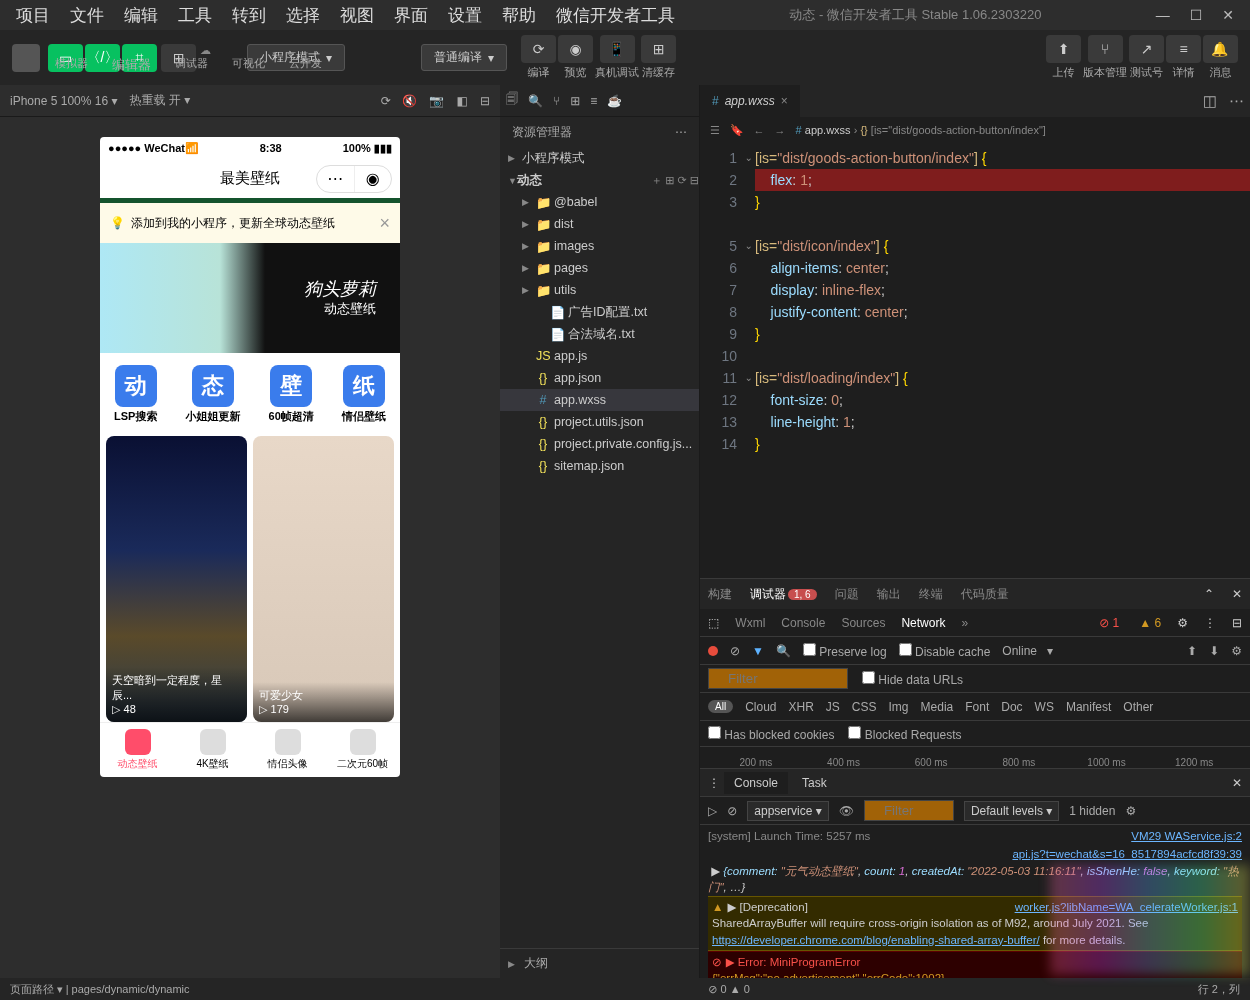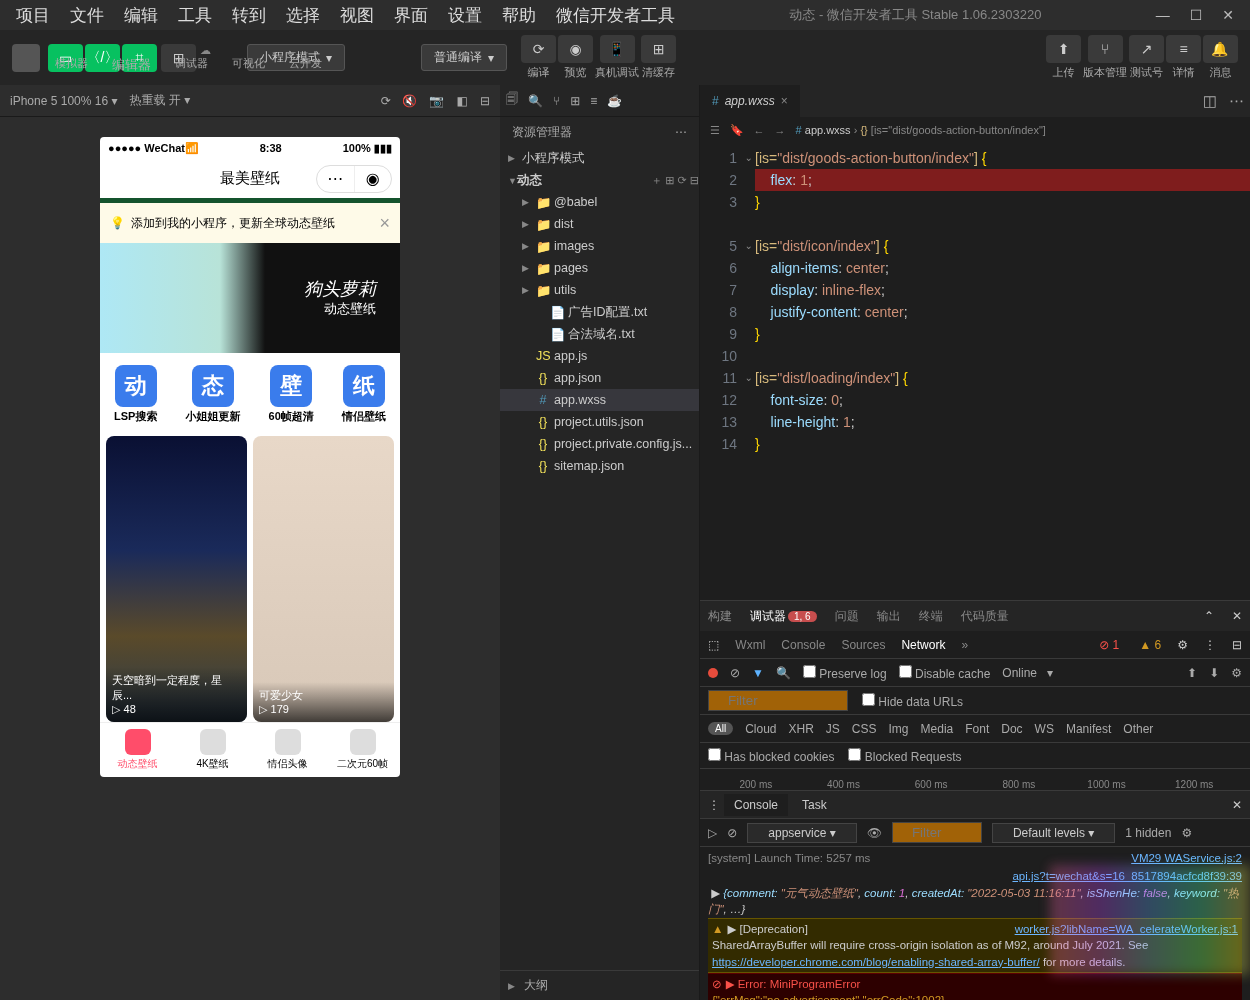--- a/index.html
+++ b/index.html
@@ -91,21 +91,21 @@
 .finput{background:#a16207;border:1px solid #444;padding:2px 19px;color:#ccc;width:140px}
 .dtypes{height:28px;display:flex;align-items:center;padding:0 8px;gap:12px;border-bottom:1px solid #3a3a3a;font-size:12px;color:#aaa}
 .pill{background:#555;color:#fff;border-radius:8px;padding:1px 7px;font-size:10px}
 .dblk{height:26px;display:flex;align-items:center;padding:0 8px;gap:14px;border-bottom:1px solid #3a3a3a;font-size:12px;color:#aaa}
 .timeline{height:22px;display:flex;align-items:flex-end;padding:0 12px;font-size:10px;color:#888;border-bottom:1px solid #3a3a3a}
 .timeline span{flex:1;text-align:center}
 .consbar{height:28px;display:flex;align-items:center;padding:0 8px;gap:4px;background:#252525;border-bottom:1px solid #3a3a3a;font-size:12px}
 .ctab{padding:4px 10px}
 .ctab.act{background:#1e1e1e}
 .ccontrol{height:28px;display:flex;align-items:center;padding:0 8px;gap:10px;border-bottom:1px solid #3a3a3a;font-size:12px;color:#aaa}
-.csel{background:#2a2a2a;border:1px solid #444;padding:2px 20px;color:#ccc}
+.csel{background:#2a2a2a;border:1px solid #444;padding:2px 6px;color:#ccc}
 .consout{flex:1;overflow:auto;font-family:Consolas,monospace;font-size:11.5px;padding:2px 8px}
 .crow{padding:1px 0;line-height:1.4}
 .clink{color:#6cb6ff;text-decoration:underline;float:right}
 .cgrey{color:#888}
 .cstr{color:#ce9178}
 .cnum{color:#da70d6}
 .ckey{color:#9cdcfe}
 .cbool{color:#da70d6}
 .cwarn{background:#332b00;border-top:1px solid #665500;border-bottom:1px solid #665500;padding:2px 4px}
 .cerrr{background:#2d0000;border-top:1px solid #5c0000;padding:2px 4px;color:#f85149}
@@ -547,14 +547,21 @@
             </div>
           <div class="crow" style="clear:both">&nbsp;▶ <i><span class="ckey">{comment:</span> <span class="cstr">"元气动态壁纸"</span>, <span class="ckey">count:</span> <span class="cnum">1</span>, <span class="ckey">createdAt:</span> <span class="cstr">"2022-05-03 11:16:11"</span>, <span class="ckey">isShenHe:</span> <span class="cbool">false</span>, <span class="ckey">keyword:</span> <span class="cstr">"热门"</span>, …}</i></div>
           <div class="crow cwarn"><span class="cwarnic">▲</span>▶ <span>[Deprecation]</span><span class="clink">worker.js?libName=WA_celerateWorker.js:1</span><br>
           SharedArrayBuffer will require cross-origin isolation as of M92, around July 2021. See <span style="color:#6cb6ff;text-decoration:underline">https://developer.chrome.com/blog/enabling-shared-array-buffer/</span> for more details.</div>
           <div class="crow cerrr"><span class="cerric">⊘</span>▶ <span>Error: MiniProgramError</span><br><span style="color:#d29922">{"errMsg":"no advertisement","errCode":1002}</span></div>
         </div>
       </div>
     </div>
   </div>
 
+  <div class="statusbar">
+    <span><span>页面路径</span> ▾ | <span>pages/dynamic/dynamic</span></span>
+    <span class="sp"></span>
+    <span>⊘ <span>0</span> ▲ <span>0</span></span>
+    <span style="width:420px"></span>
+    <span>行 2，列</span>
+  </div>
   <div class="smurf"></div>
 </div>
 
 </body></html>

